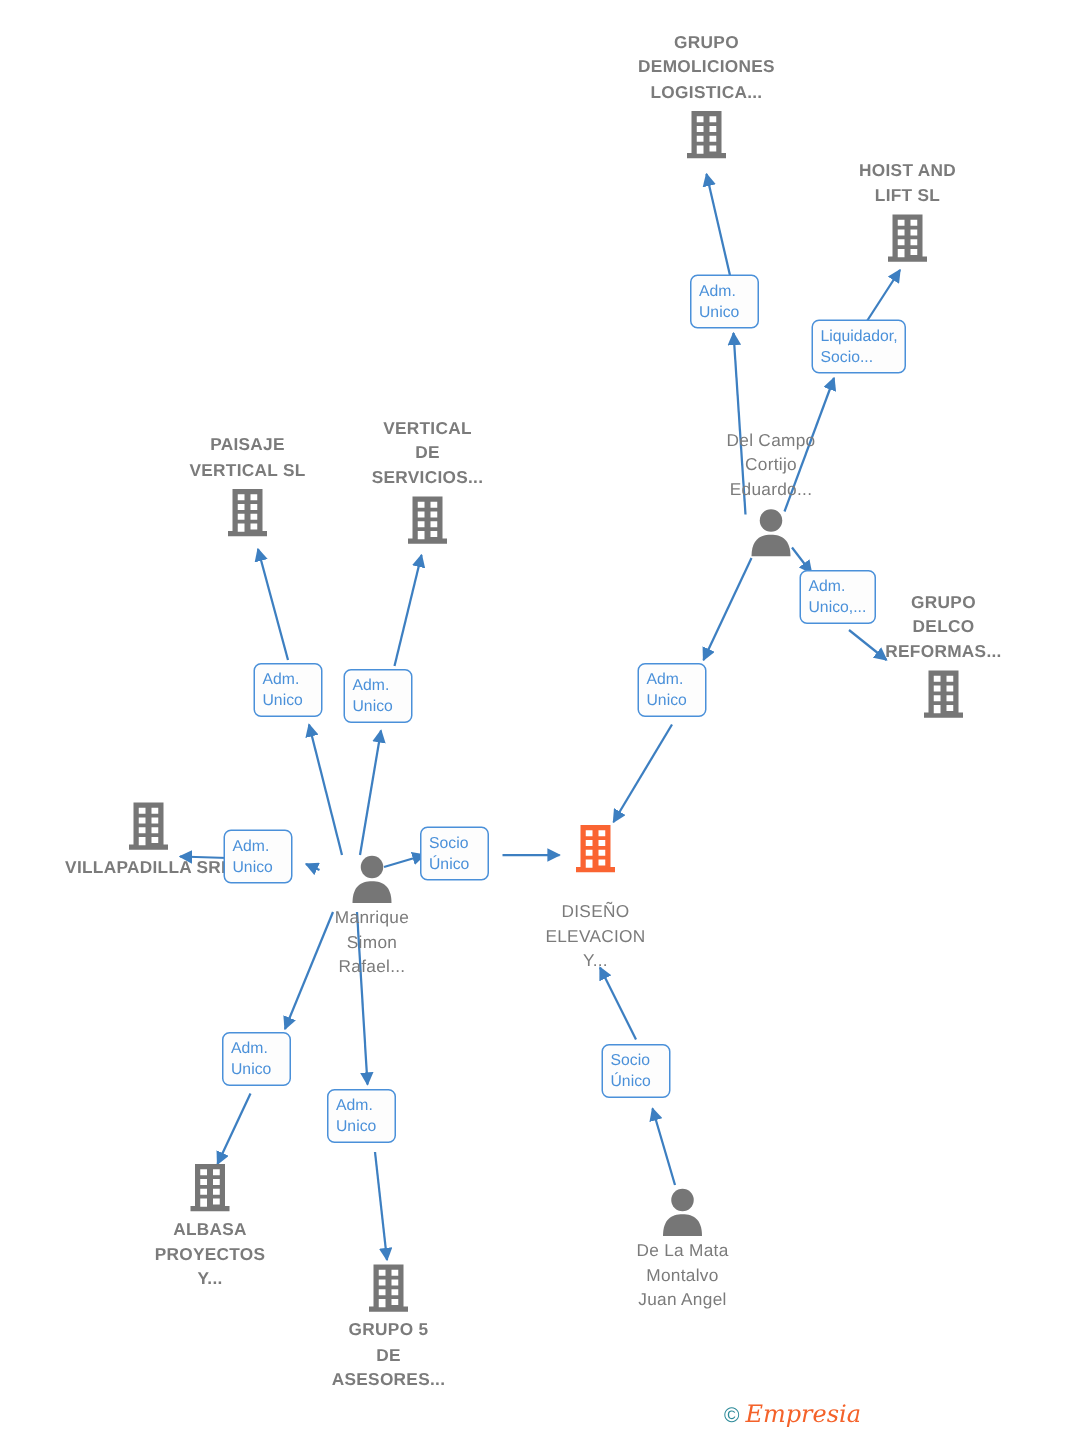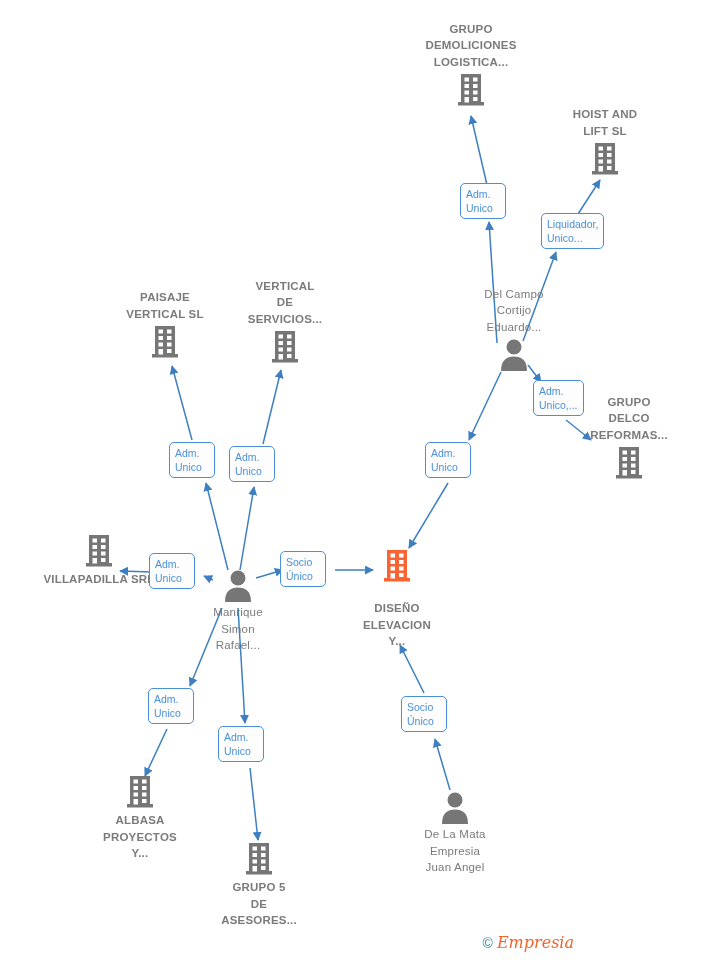--- a/index.html
+++ b/index.html
@@ -44,21 +44,21 @@
     font-size: 11.5px;
     line-height: 16.5px;
     color: #7b7b7b;
     letter-spacing: 0.2px;
     white-space: pre-line;
     margin-top: 2px;
   }
   .node.company .caption { font-weight: bold; }
   .node.person .caption { font-weight: normal; }
   .node.caption-top .caption { margin-top: 0; margin-bottom: 2px; }
-  .node.focus .caption { color: #7b7b7b; font-weight: bold; margin-top: 16px; }
+  .node.focus .caption { color: #7b7b7b; font-weight: normal; margin-top: 16px; }
   .edge-label {
     position: absolute;
     box-sizing: border-box;
     border: 1.4px solid #4a90d9;
     border-radius: 5px;
     background: #fdfdfd;
     color: #4a90d9;
     font-size: 10.5px;
     line-height: 14px;
     padding: 3px 5px;
@@ -234,21 +234,21 @@
             <rect x="18" y="5.5" width="4.5" height="4" fill="#ffffff"></rect>
             <rect x="9.5" y="12" width="4.5" height="4" fill="#ffffff"></rect>
             <rect x="18" y="12" width="4.5" height="4" fill="#ffffff"></rect>
             <rect x="9.5" y="18.5" width="4.5" height="4" fill="#ffffff"></rect>
             <rect x="18" y="18.5" width="4.5" height="4" fill="#ffffff"></rect>
             <rect x="9.5" y="25" width="4.5" height="5.5" fill="#ffffff"></rect>
             <rect x="18" y="25" width="4.5" height="4" fill="#ffffff"></rect>
           </svg></span>
         <span class="caption">VILLAPADILLA SRL</span>
       </div>
-      <div class="node person" style="left: 238px; top: 568px; text-align: center;">
+      <div class="node person" style="left: 248px; top: 568px; text-align: center;">
         <span class="glyph"><svg width="32" height="34" viewBox="0 0 32 34">
             <circle cx="16" cy="10" r="7.5" fill="#767676"></circle>
             <path d="M 3 34 C 3 23 8.5 19.5 16 19.5 C 23.5 19.5 29 23 29 34 Z" fill="#767676"></path>
           </svg></span>
         <span class="caption">Manrique
 Simon
 Rafael...</span>
       </div>
       <div class="node company focus" style="left: 397px; top: 548px;">
         <span class="glyph"><svg width="32" height="36" viewBox="0 0 32 36">
@@ -300,29 +300,29 @@
         <span class="caption">GRUPO 5
 DE
 ASESORES...</span>
       </div>
       <div class="node person" style="left: 455px; top: 790px;">
         <span class="glyph"><svg width="32" height="34" viewBox="0 0 32 34">
             <circle cx="16" cy="10" r="7.5" fill="#767676"></circle>
             <path d="M 3 34 C 3 23 8.5 19.5 16 19.5 C 23.5 19.5 29 23 29 34 Z" fill="#767676"></path>
           </svg></span>
         <span class="caption">De La Mata
-Empresia
+Montalvo
 Juan Angel</span>
       </div>
     </div>
   <div id="label-container">
       <div class="edge-label" style="left: 460px; top: 183px; min-width: 46px;">Adm.
 Unico</div>
       <div class="edge-label" style="left: 541px; top: 213px; min-width: 46px;">Liquidador,
-Unico...</div>
+Socio...</div>
       <div class="edge-label" style="left: 533px; top: 380px; min-width: 46px;">Adm.
 Unico,...</div>
       <div class="edge-label" style="left: 425px; top: 442px; min-width: 46px;">Adm.
 Unico</div>
       <div class="edge-label" style="left: 169px; top: 442px; min-width: 46px;">Adm.
 Unico</div>
       <div class="edge-label" style="left: 229px; top: 446px; min-width: 46px;">Adm.
 Unico</div>
       <div class="edge-label" style="left: 149px; top: 553px; min-width: 46px;">Adm.
 Unico</div>

